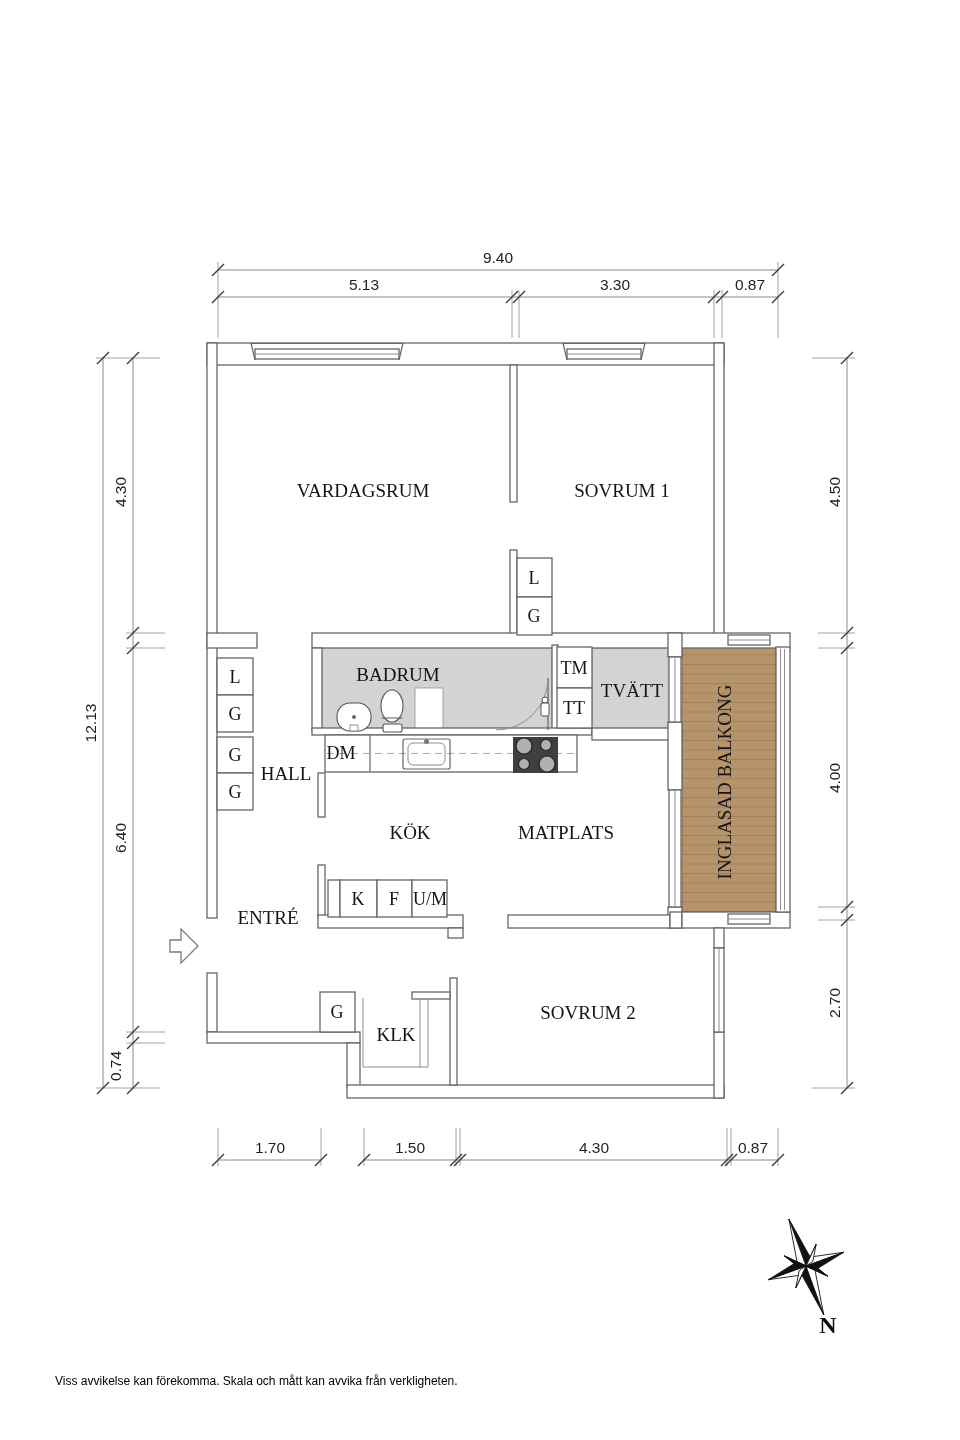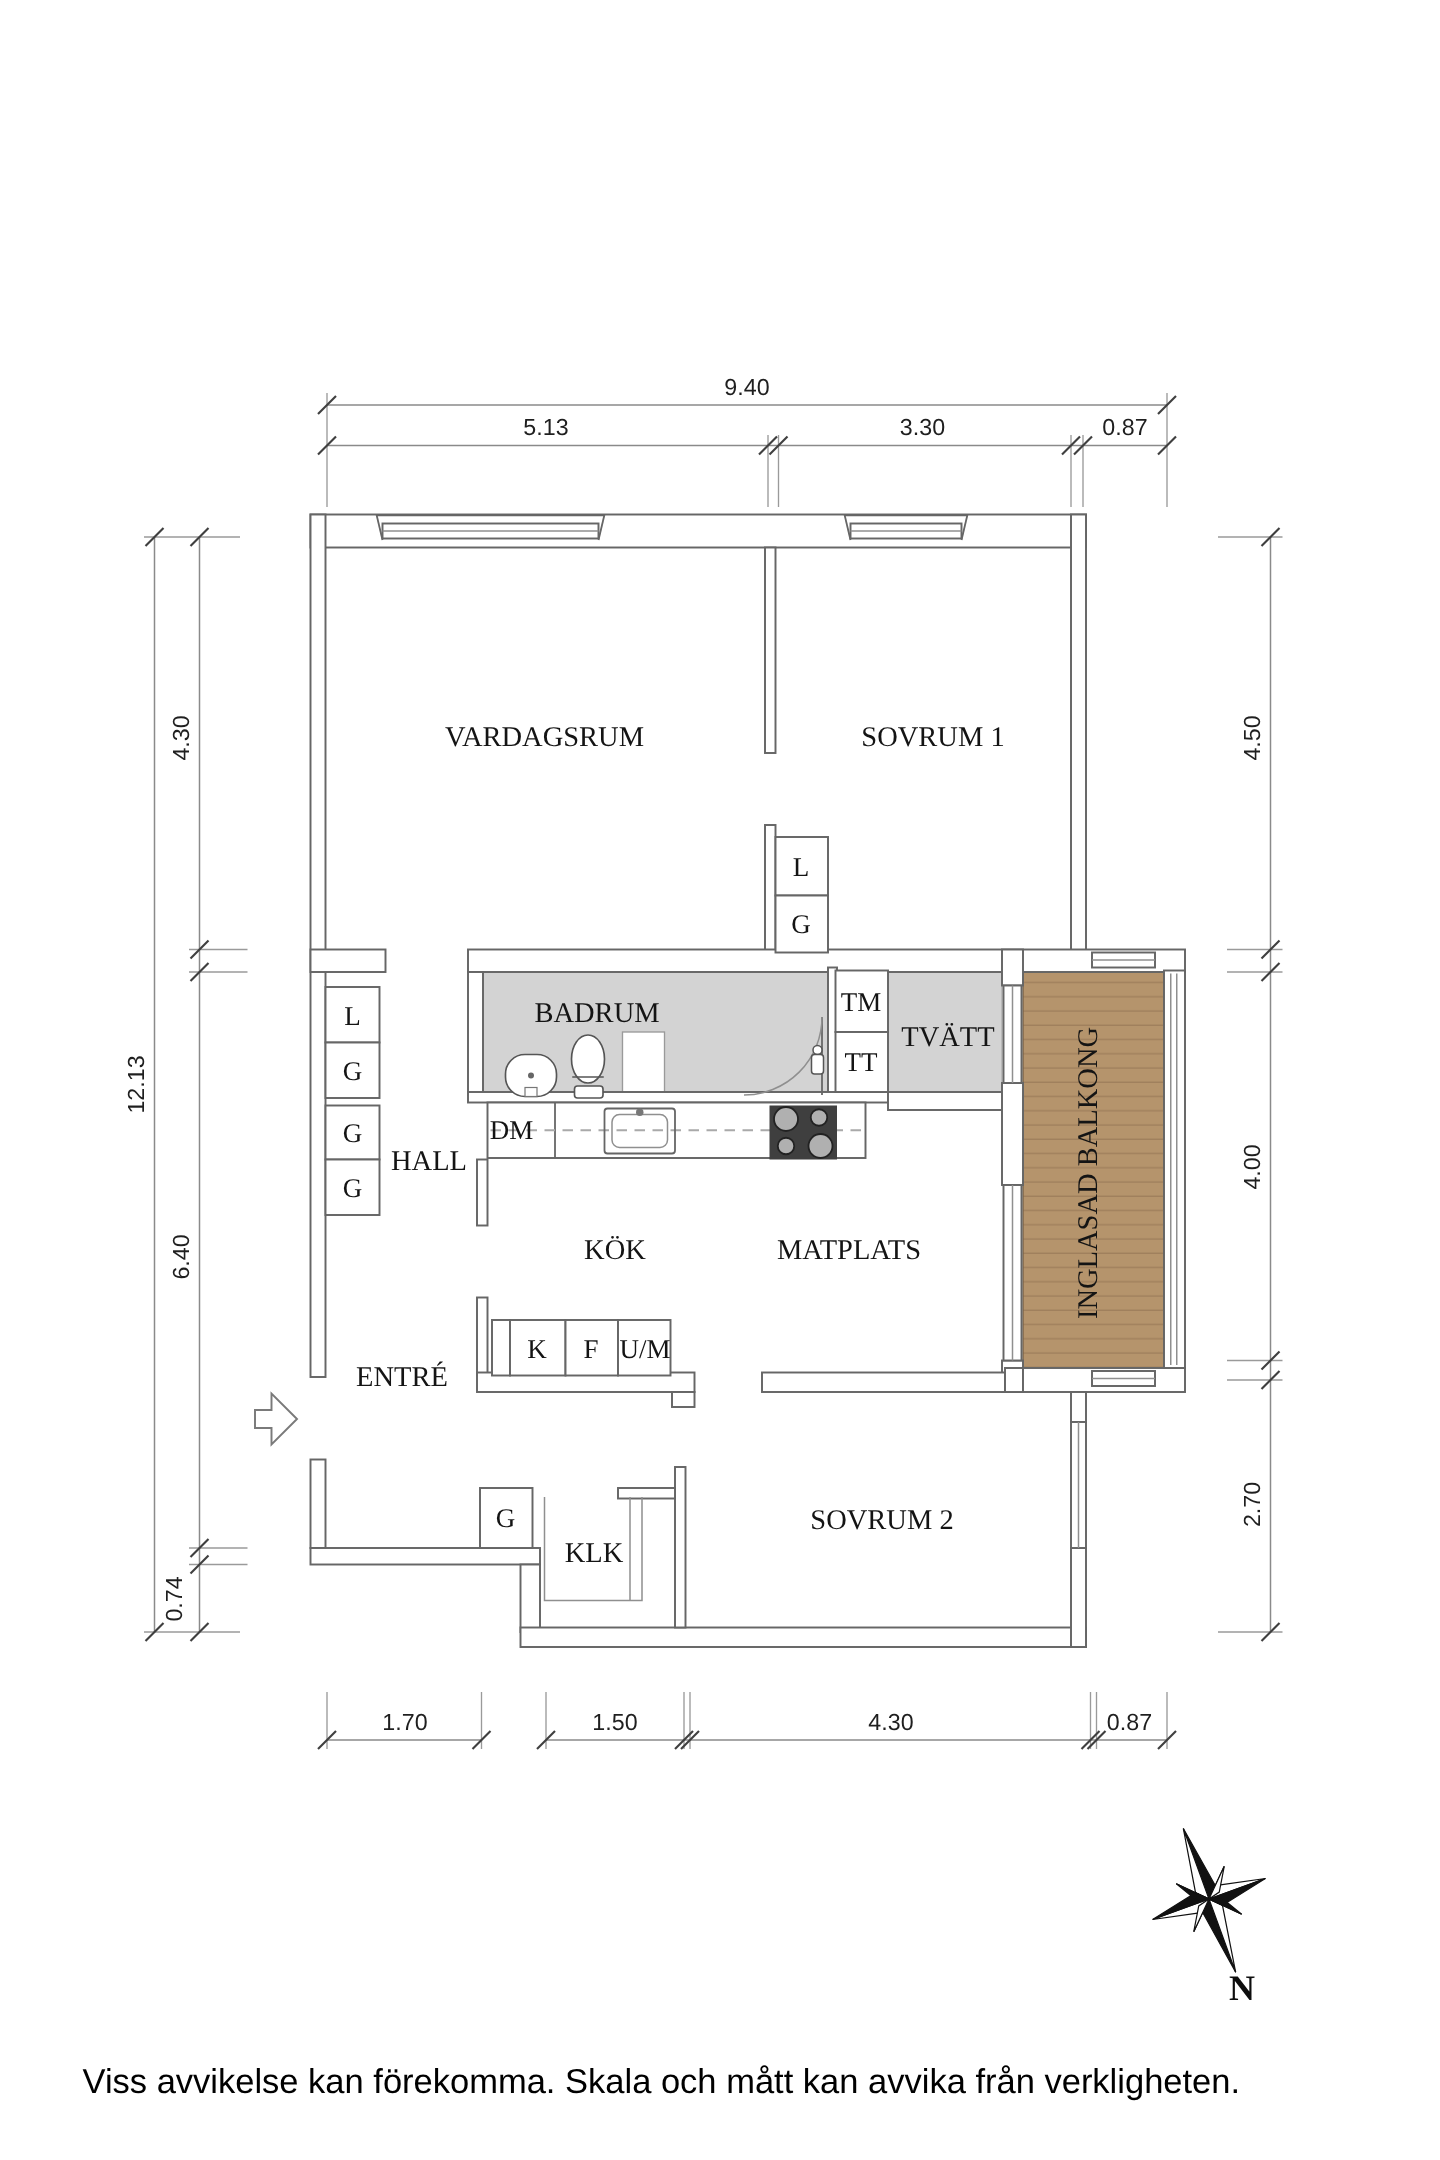--- a/index.html
+++ b/index.html
@@ -11,21 +11,21 @@
   .thin{stroke:#8f8f8f;stroke-width:1;fill:none;}
   .dimln{stroke:#8a8a8a;stroke-width:1;fill:none;}
   .ext {stroke:#9a9a9a;stroke-width:0.9;fill:none;}
   .tick{stroke:#3f3f3f;stroke-width:1.4;fill:none;}
   .dash{stroke:#a9a9a9;stroke-width:1.2;stroke-dasharray:7 5;fill:none;}
   .dim-t {font-family:"Liberation Sans",sans-serif;font-size:15.5px;fill:#1f1f1f;text-anchor:middle;}
   .room-t{font-family:"Liberation Serif",serif;font-size:19px;fill:#141414;text-anchor:middle;}
   .small-t{font-family:"Liberation Serif",serif;font-size:18px;fill:#141414;text-anchor:middle;}
   .cen{dominant-baseline:central;}
   .north-t{font-family:"Liberation Serif",serif;font-size:24px;font-weight:bold;fill:#0d0d0d;text-anchor:middle;}
-  #disclaimer{position:absolute;left:55px;top:1374px;font-size:23px;color:#000;}
+  #disclaimer{position:absolute;left:55px;top:1374px;font-size:12px;color:#000;}
 </style>
 </head>
 <body>
 
 <div id="stage">
 <svg width="960" height="1440" viewBox="0 0 960 1440">
 
   <defs>
     <pattern id="woodp" width="94" height="9.5" patternUnits="userSpaceOnUse">
       <rect x="0" y="0" width="94" height="9.5" fill="#b5946c"></rect>

